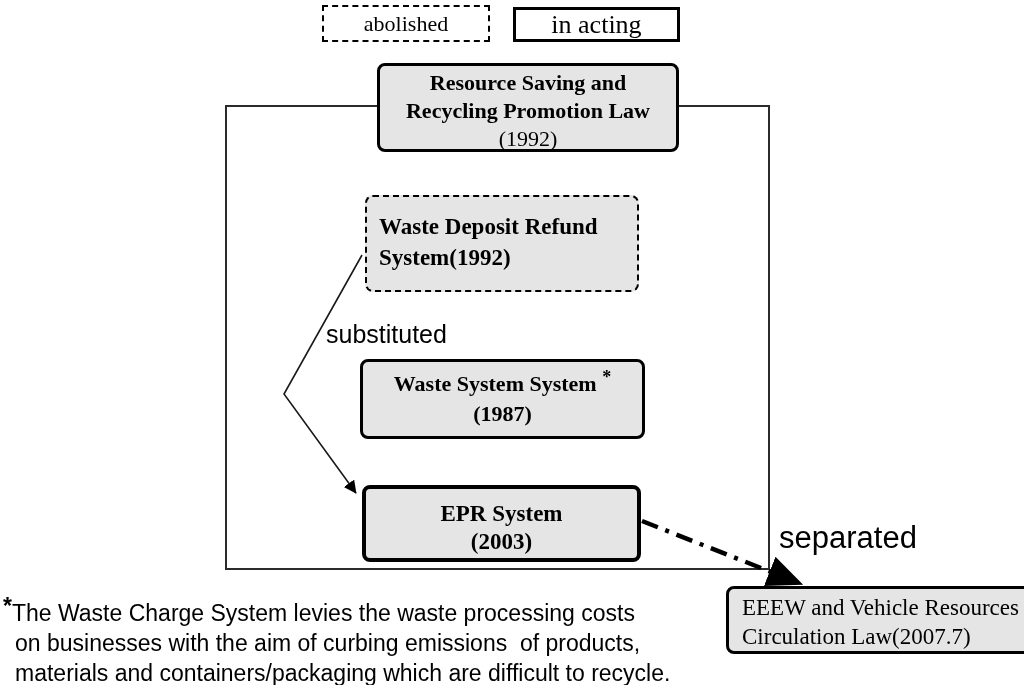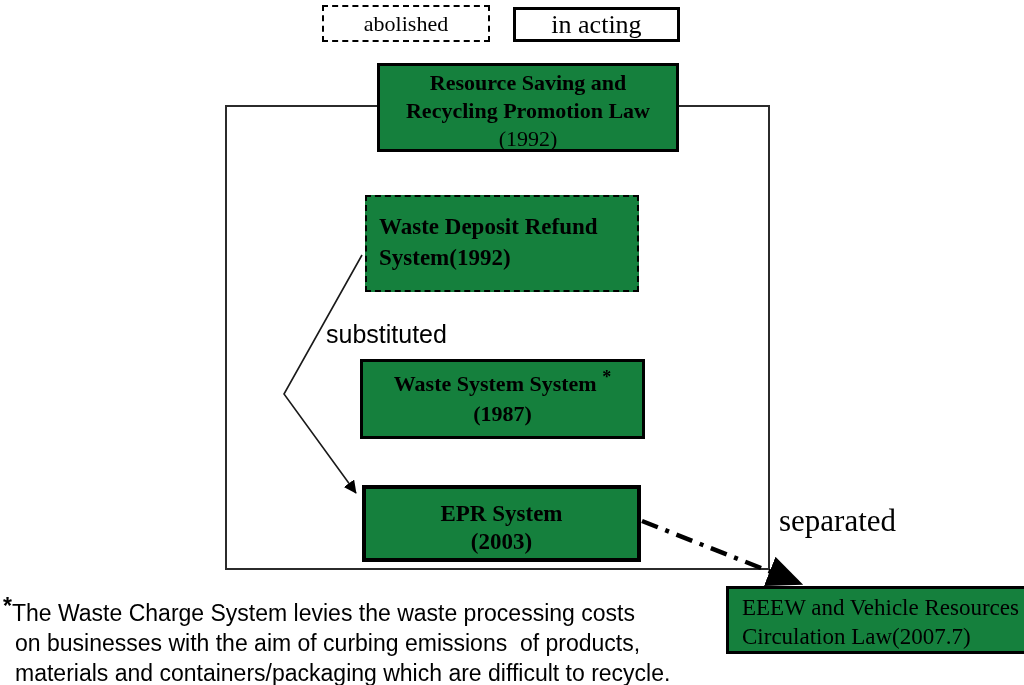--- a/index.html
+++ b/index.html
@@ -49,22 +49,23 @@
   
   .connector-layer {
     left: 0; top: 0; width: 1024px; height: 685px;
     z-index: 5;
     pointer-events: none;
   }
 
   
   .law-box {
     box-sizing: border-box;
-    background: #15803d;
+    background: #e5e5e5;
     z-index: 10;
+    border-radius: 8px;
   }
   .title-box {
     left: 377px; top: 63px; width: 302px; height: 89px;
     border: 3px solid #000000;
     text-align: center;
     font-size: 22px;
     line-height: 28px;
     padding-top: 3px;
   }
   .title-box .bold-line { font-weight: bold; }
@@ -108,22 +109,22 @@
     margin-left: 28px;
   }
 
   
   .substituted-label {
     left: 326px; top: 320px;
     font-family: "Liberation Sans", sans-serif;
     font-size: 25px;
   }
   .separated-label {
-    left: 779px; top: 503px;
-    font-family: Liberation Serif, serif;
+    left: 779px; top: 520px;
+    font-family: Liberation Sans, sans-serif;
     font-size: 31px;
   }
 
   
   .footnote {
     left: 3px; top: 591px; width: 690px;
     font-family: "Liberation Sans", sans-serif;
     font-size: 23px;
     line-height: 30px;
   }

